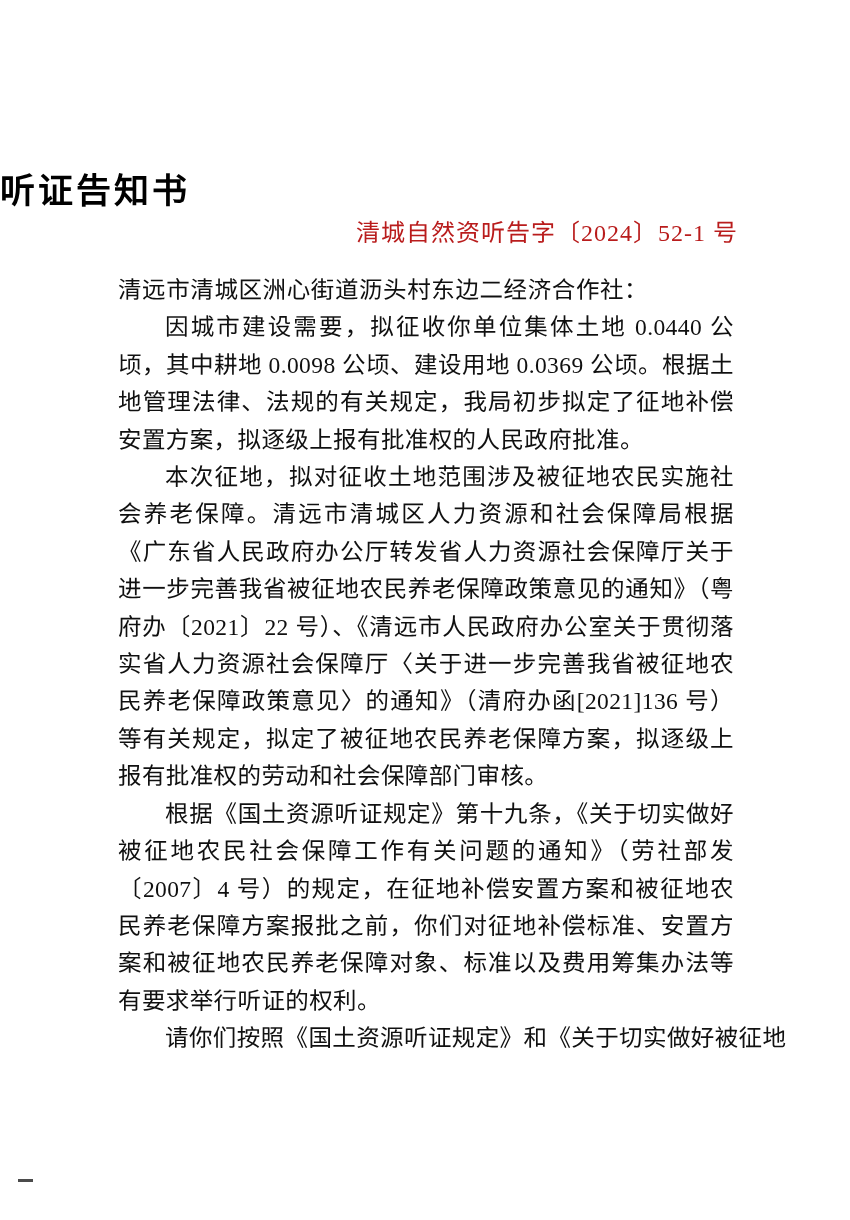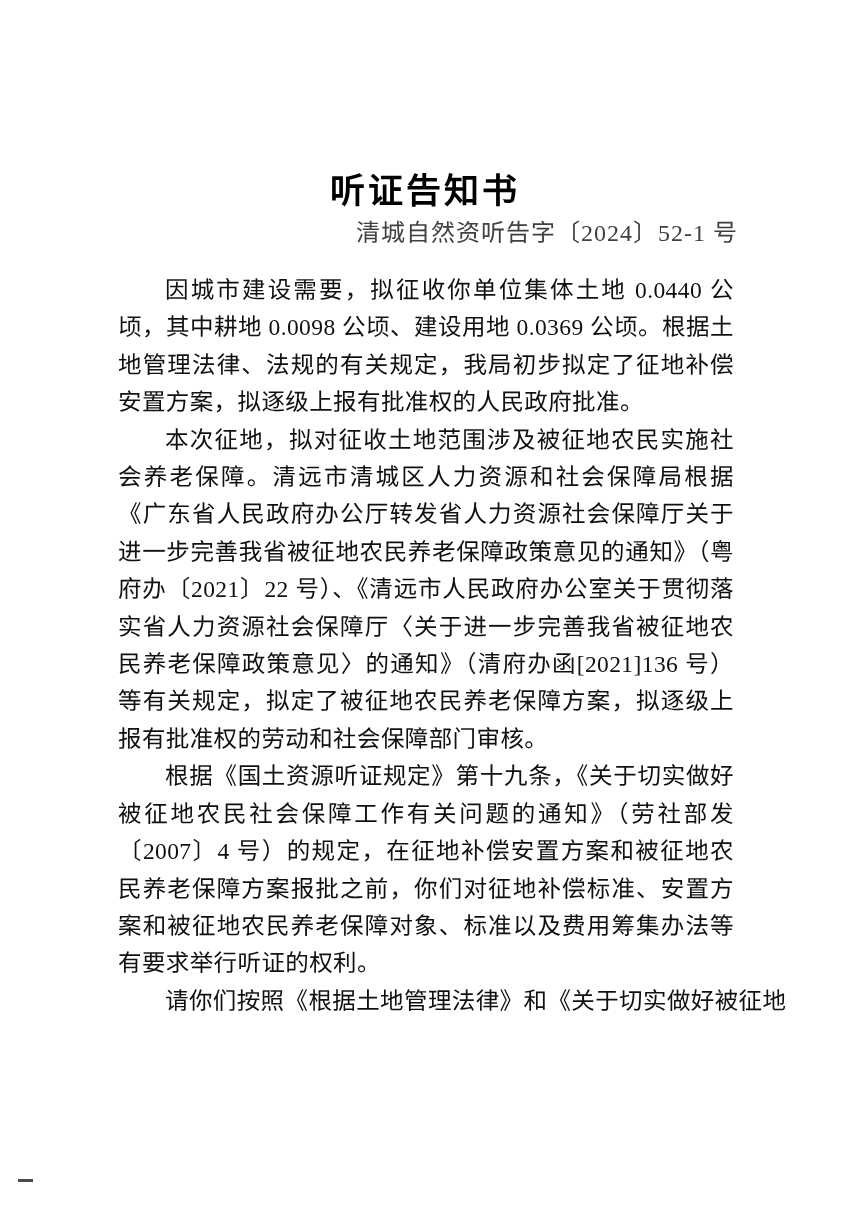--- a/index.html
+++ b/index.html
@@ -18,41 +18,41 @@
     font-family: "Liberation Serif", "DejaVu Serif", serif;
     color: #0a0a0a;
   }
 
   
   .doc-title {
     position: absolute;
     top: 148px;
     left: 0;
     width: 850px;
-    text-align: center;
+    text-align: left;
     font-family: "DejaVu Sans", "Liberation Sans", sans-serif;
     font-weight: bold;
     font-size: 35px;
     letter-spacing: 3px;
     color: #000000;
     line-height: 1.15;
   }
 
   
   .doc-number {
     position: absolute;
     top: 218px;
     left: 0;
     width: 850px;
     padding-right: 112px;
     box-sizing: border-box;
     text-align: right;
     font-size: 24px;
     letter-spacing: 1px;
-    color: #404040;
+    color: #b91c1c;
     line-height: 1.3;
   }
 
   
   .body-block {
     position: absolute;
     top: 272px;
     left: 118px;
     width: 616px;
     font-size: 23.5px;
@@ -95,25 +95,26 @@
 </head>
 <body>
 
 <div class="page">
 
   <h1 class="doc-title">听证告知书</h1>
 
   <div class="doc-number">清城自然资听告字〔2024〕52-1 号</div>
 
   <div class="body-block">
+    <p class="addressee">清远市清城区洲心街道沥头村东边二经济合作社：</p>
 
     <p class="para">因城市建设需要，拟征收你单位集体土地 0.0440 公顷，其中耕地 0.0098 公顷、建设用地 0.0369 公顷。根据土地管理法律、法规的有关规定，我局初步拟定了征地补偿安置方案，拟逐级上报有批准权的人民政府批准。</p>
 
     <p class="para">本次征地，拟对征收土地范围涉及被征地农民实施社会养老保障。清远市清城区人力资源和社会保障局根据《广东省人民政府办公厅转发省人力资源社会保障厅关于进一步完善我省被征地农民养老保障政策意见的通知》（粤府办〔2021〕22 号）、《清远市人民政府办公室关于贯彻落实省人力资源社会保障厅〈关于进一步完善我省被征地农民养老保障政策意见〉的通知》（清府办函[2021]136 号）等有关规定，拟定了被征地农民养老保障方案，拟逐级上报有批准权的劳动和社会保障部门审核。</p>
 
     <p class="para">根据《国土资源听证规定》第十九条，《关于切实做好被征地农民社会保障工作有关问题的通知》（劳社部发〔2007〕4 号）的规定，在征地补偿安置方案和被征地农民养老保障方案报批之前，你们对征地补偿标准、安置方案和被征地农民养老保障对象、标准以及费用筹集办法等有要求举行听证的权利。</p>
 
-    <p class="para-last">请你们按照《根据土地管理法律》和《关于切实做好被征地</p>
+    <p class="para-last">请你们按照《国土资源听证规定》和《关于切实做好被征地</p>
   </div>
 
   <div class="scan-mark"></div>
 
 </div>
 
 </body></html>

